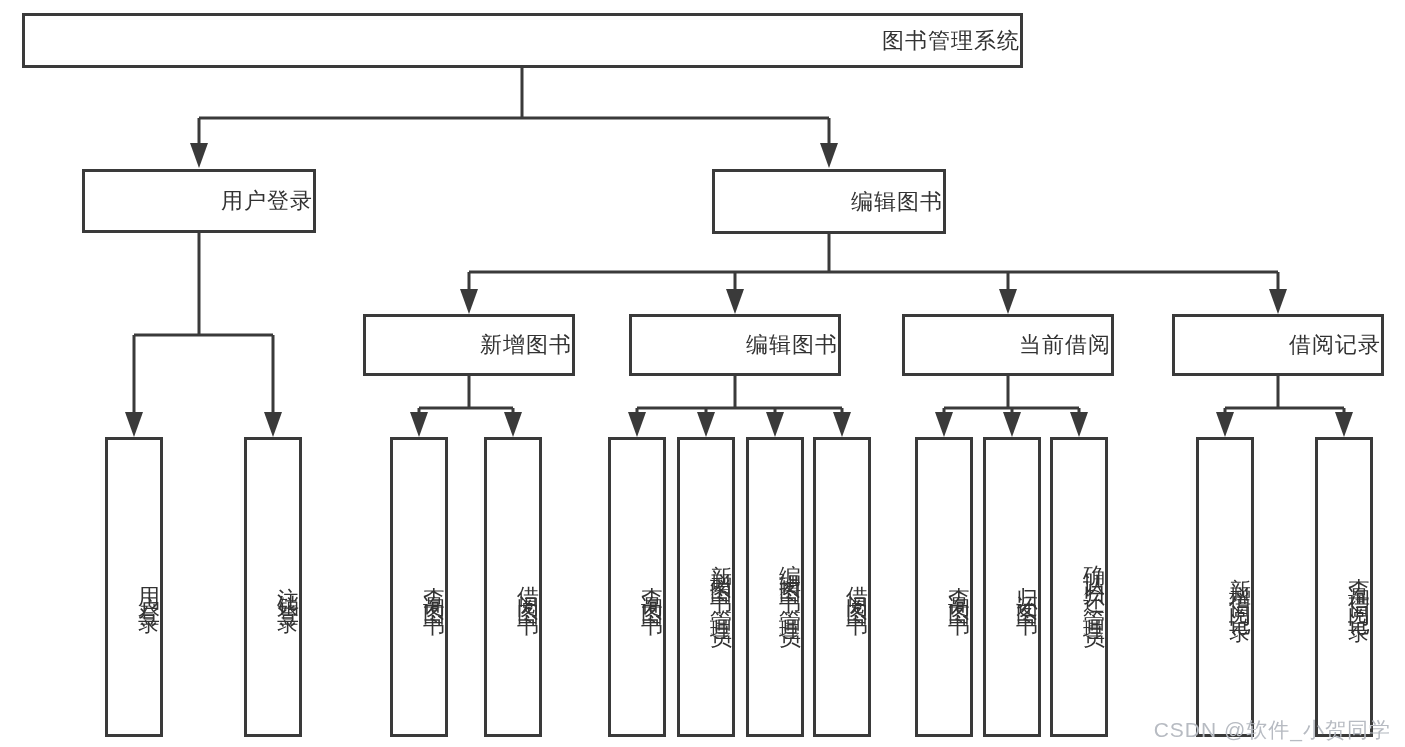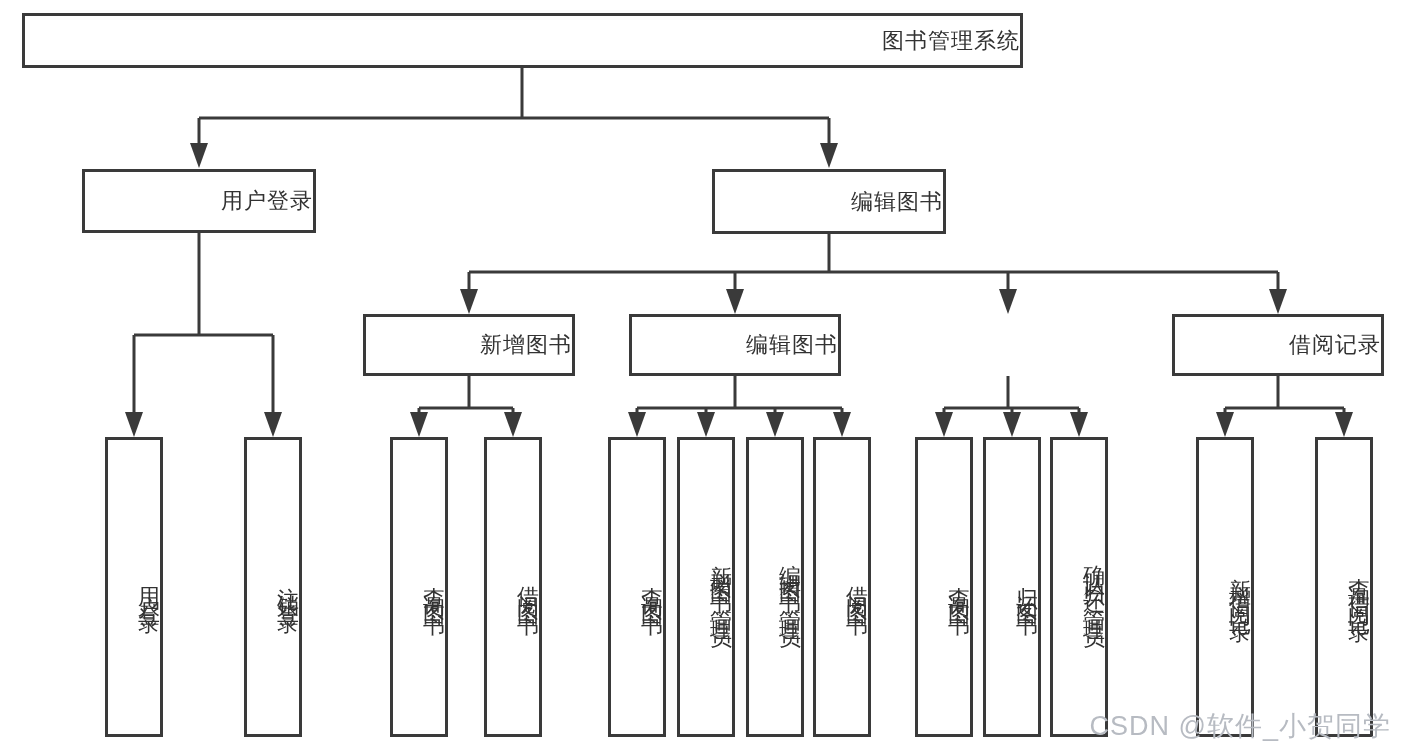--- a/index.html
+++ b/index.html
@@ -27,21 +27,21 @@
     text-orientation:mixed;
     font-size:22px;
     line-height:1.0;
     letter-spacing:9px;
     white-space:nowrap;
   }
   .watermark{
     position:absolute;
     right:14px;
     bottom:3px;
-    font-size:27px;
+    font-size:21px;
     letter-spacing:1px;
     color:#b7bbc2;
     white-space:nowrap;
     z-index:5;
   }
 </style>
 </head>
 <body>
 
 <div id="canvas">
@@ -89,20 +89,23 @@
   <div class="box" style="left:712px;top:169px;width:234px;height:65px">
     <span class="hlabel">编辑图书</span>
   </div>
 
   <div class="box" style="left:363px;top:314px;width:212px;height:62px">
     <span class="hlabel">新增图书</span>
   </div>
   <div class="box" style="left:629px;top:314px;width:212px;height:62px">
     <span class="hlabel">编辑图书</span>
   </div>
+  <div class="box" style="left:902px;top:314px;width:212px;height:62px">
+    <span class="hlabel">当前借阅</span>
+  </div>
   <div class="box" style="left:1172px;top:314px;width:212px;height:62px">
     <span class="hlabel">借阅记录</span>
   </div>
 
   <div class="box leaf" style="left:105px;top:437px;width:58px;height:300px">
     <span class="vlabel">用户登录</span>
   </div>
   <div class="box leaf" style="left:244px;top:437px;width:58px;height:300px">
     <span class="vlabel">注销登录</span>
   </div>

